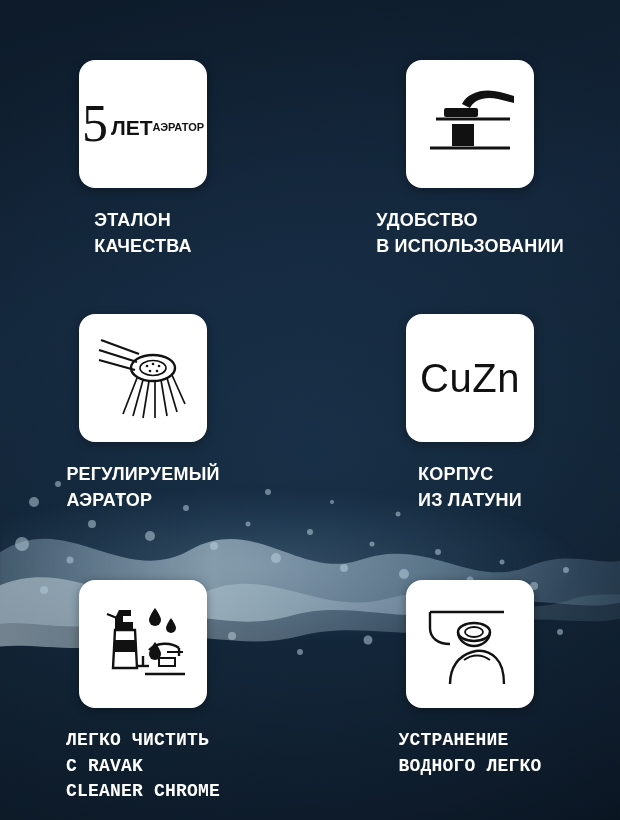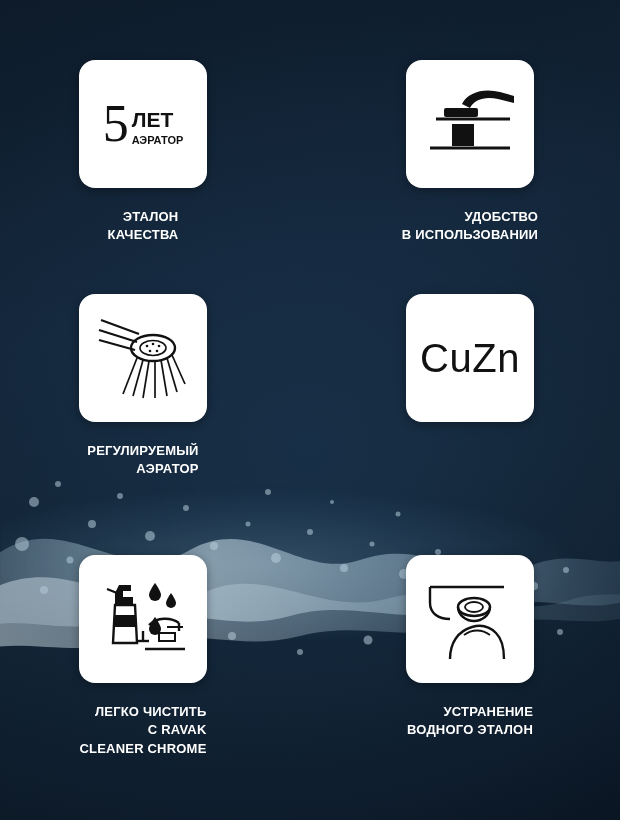--- a/index.html
+++ b/index.html
@@ -56,42 +56,42 @@
   .feature {
     position: absolute;
     width: 230px;
     display: flex;
     flex-direction: column;
     align-items: center;
   }
   .feature.col-left  { left: 28px; }
   .feature.col-right { left: 355px; }
   .feature.row-1 { top: 60px; }
-  .feature.row-2 { top: 294px; }
-  .feature.row-3 { top: 555px; }
+  .feature.row-2 { top: 314px; }
+  .feature.row-3 { top: 580px; font-family: Liberation Mono, monospace; }
 
   .tile {
     width: 128px;
     height: 128px;
     background: #ffffff;
     border-radius: 16px;
     display: flex;
     align-items: center;
     justify-content: center;
     box-shadow: 0 2px 10px rgba(0,0,0,0.35);
   }
 
   .caption {
     margin-top: 20px;
     color: #ffffff;
-    font-size: 13px;
+    font-size: 18px;
     font-weight: 700;
     line-height: 1.42;
     letter-spacing: 0.2px;
-    text-align: right;
+    text-align: left;
     white-space: pre-line;
   }
 
   
   .warranty {
     display: flex;
     align-items: center;
     justify-content: center;
     width: 100%;
     height: 100%;
@@ -100,21 +100,21 @@
     font-size: 52px;
     font-weight: 400;
     color: #111;
     line-height: 1;
     font-family: "Liberation Serif", serif;
     margin-right: 4px;
     letter-spacing: -1px;
   }
   .warranty .words {
     display: flex;
-    flex-direction: column;
+    flex-direction: row;
     align-items: flex-start;
     padding-top: 6px;
   }
   .warranty .w1 {
     font-size: 21px;
     font-weight: 700;
     color: #111;
     line-height: 1;
   }
   .warranty .w2 {
@@ -247,20 +247,22 @@
         </svg>
       </div>
       <div class="caption">УДОБСТВО
 В ИСПОЛЬЗОВАНИИ</div>
     </div>
 
     <div class="feature col-right row-2">
       <div class="tile">
         <span class="cuzn">CuZn</span>
       </div>
+      <div class="caption">КОРПУС
+ИЗ ЛАТУНИ</div>
     </div>
 
     <div class="feature col-left row-3">
       <div class="tile">
         <svg width="100" height="96" viewBox="0 0 100 96">
           <path d="M26 14 L 38 14 L 38 20 L 30 20 L 30 26 L 40 26 L 40 34 L 22 34 L 22 22 Z" fill="#111"></path>
           <path d="M22 34 L 42 34 L 44 72 L 20 72 Z" fill="none" stroke="#111" stroke-width="2.4"></path>
           <rect x="22" y="44" width="20" height="12" fill="#111"></rect>
           <path d="M14 18 L 24 22" stroke="#111" stroke-width="2.4"></path>
           <path d="M62 12 C 62 12, 56 20, 56 24 a 6 6 0 0 0 12 0 C 68 20, 62 12, 62 12 Z" fill="#111"></path>
@@ -286,17 +288,17 @@
           <path d="M10 14 L 84 14" stroke="#111" stroke-width="2.4" fill="none"></path>
           <path d="M10 14 L 10 30 C 10 40, 18 46, 30 46" stroke="#111" stroke-width="2.4" fill="none"></path>
           <ellipse cx="54" cy="34" rx="16" ry="9" fill="none" stroke="#111" stroke-width="2.4"></ellipse>
           <ellipse cx="54" cy="34" rx="9" ry="5" fill="none" stroke="#111" stroke-width="1.8"></ellipse>
           <path d="M38 34 C 38 42, 46 48, 54 48 C 62 48, 70 42, 70 34" fill="none" stroke="#111" stroke-width="2.4"></path>
           <path d="M30 86 C 30 70, 38 58, 52 54 C 62 51, 70 54, 76 60 C 82 66, 84 76, 84 86" fill="none" stroke="#111" stroke-width="2.4"></path>
           <path d="M44 62 C 52 56, 62 56, 70 62" fill="none" stroke="#111" stroke-width="1.8"></path>
         </svg>
       </div>
       <div class="caption">УСТРАНЕНИЕ
-ВОДНОГО ЭТАЛОН</div>
+ВОДНОГО ЛЕГКО</div>
     </div>
 
   </div>
 </div>
 
 </body></html>

